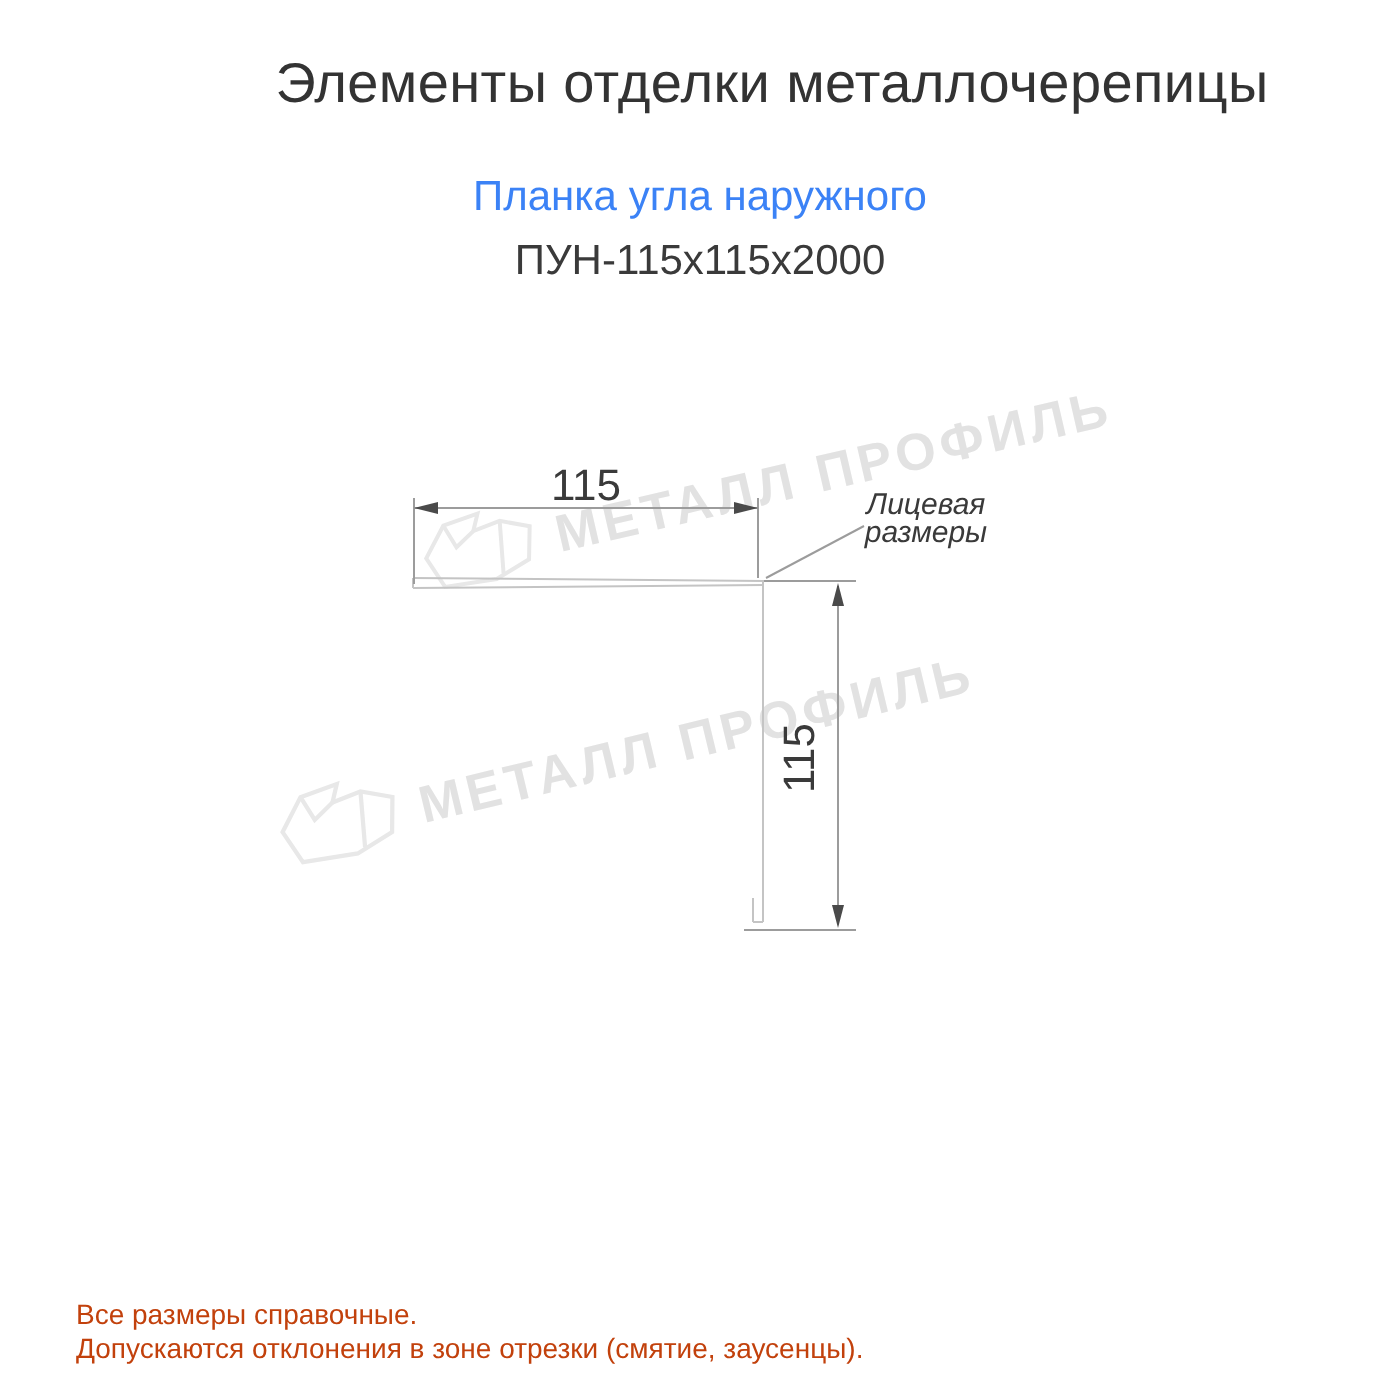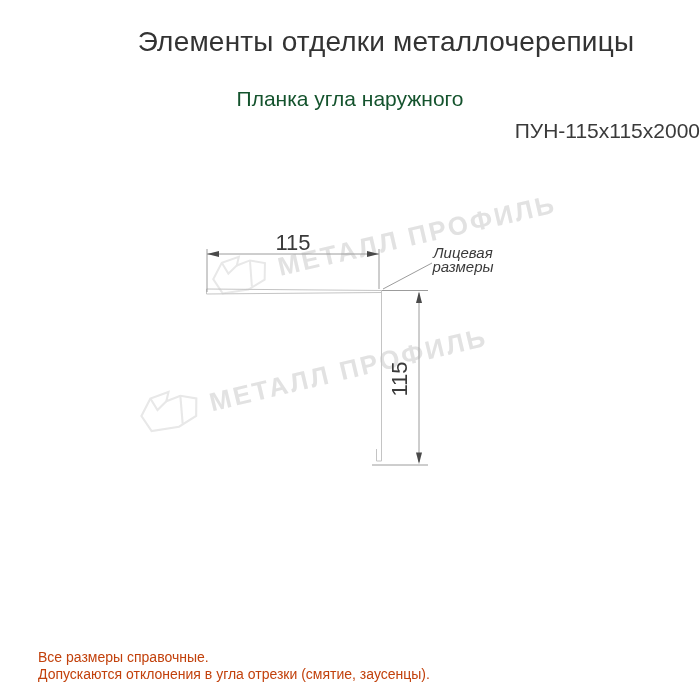--- a/index.html
+++ b/index.html
@@ -19,27 +19,27 @@
     letter-spacing:0.2px;
     color:#333333;
     white-space:nowrap;
     margin-left:36px;
   }
   .product-name{
     position:absolute;
     top:87px;left:0;width:700px;
     text-align:center;
     font-size:21px;
-    color:#14532d;
+    color:#3b82f6;
     white-space:nowrap;
   }
   .product-code{
     position:absolute;
     top:119px;left:0;width:700px;
-    text-align:right;
+    text-align:center;
     font-size:21px;
     color:#3a3a3a;
     white-space:nowrap;
   }
   .watermark{
     position:absolute;
     display:flex;
     align-items:center;
     transform-origin:left center;
     pointer-events:none;
@@ -151,14 +151,14 @@
   <path d="M383 289 L432 263" stroke="#9c9c9c" stroke-width="1" fill="none"></path>
 </svg>
 
 <div class="face-label">
   <div>Лицевая</div>
   <div>размеры</div>
 </div>
 
 <div class="footer">
   <div>Все размеры справочные.</div>
-  <div>Допускаются отклонения в угла отрезки (смятие, заусенцы).</div>
+  <div>Допускаются отклонения в зоне отрезки (смятие, заусенцы).</div>
 </div>
 
 </body></html>

